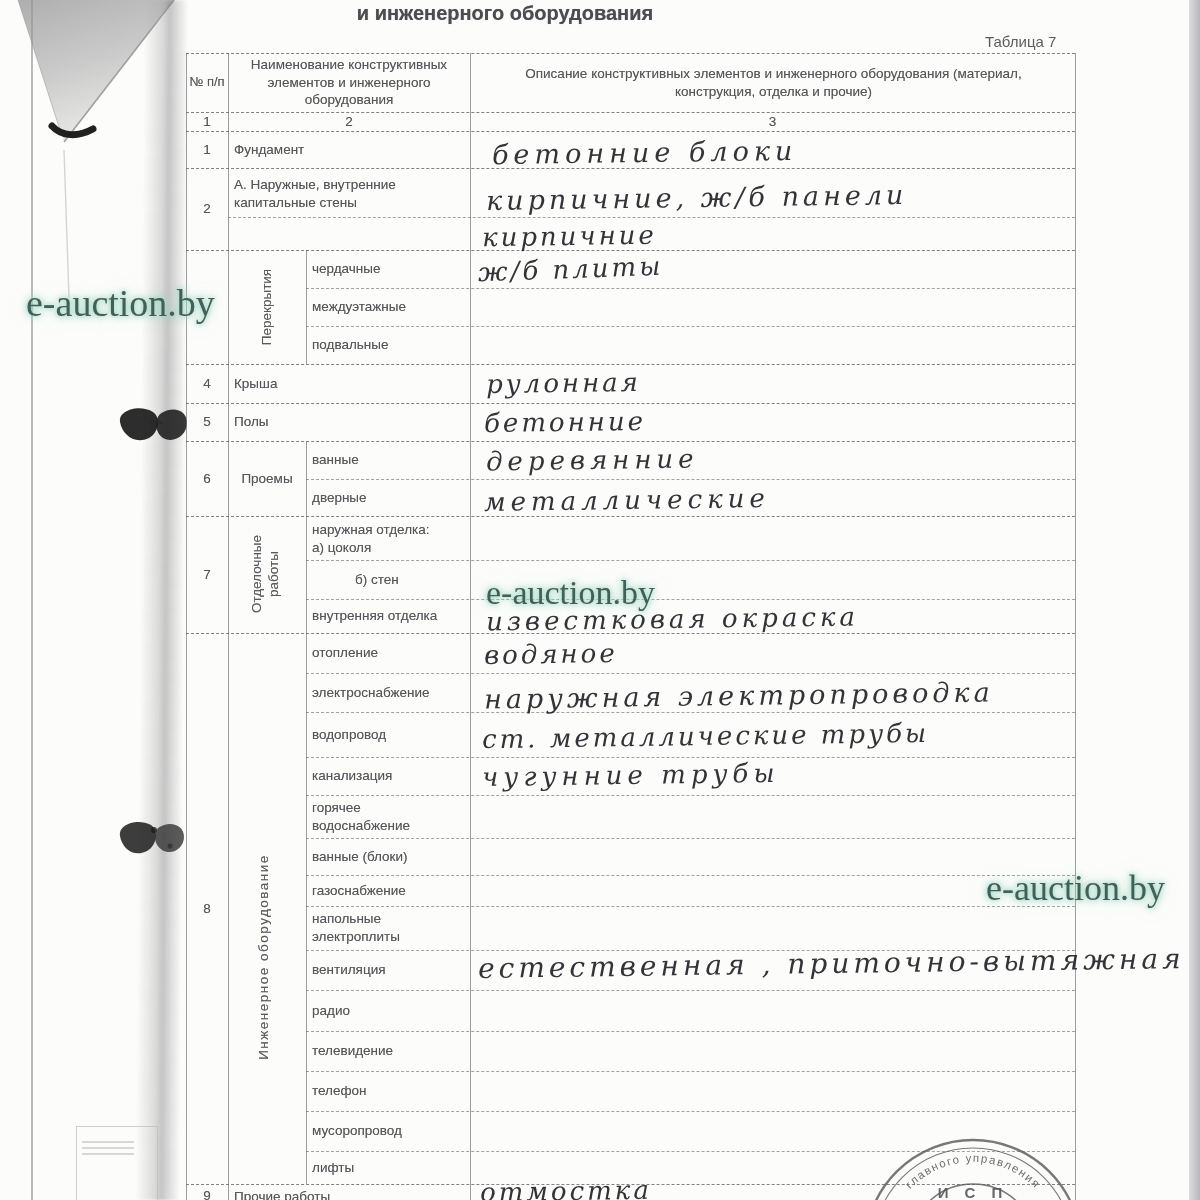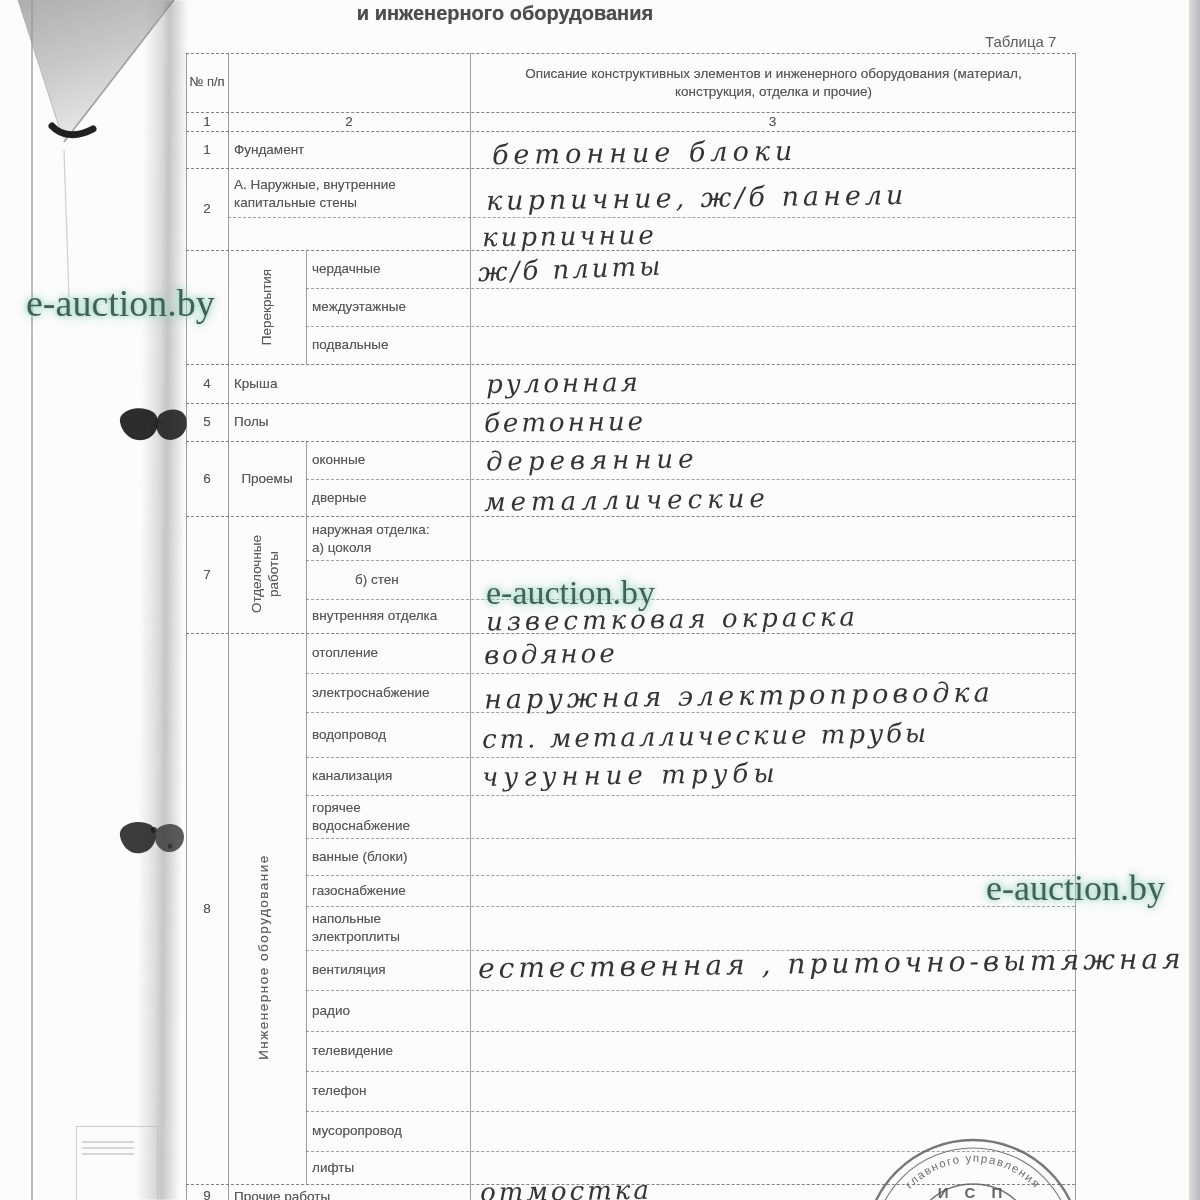--- a/index.html
+++ b/index.html
@@ -114,20 +114,21 @@
   <span class="hl" style="left:306px;top:906px;width:769px;"></span>
   <span class="hl" style="left:306px;top:950px;width:769px;"></span>
   <span class="hl" style="left:306px;top:990px;width:769px;"></span>
   <span class="hl" style="left:306px;top:1031px;width:769px;"></span>
   <span class="hl" style="left:306px;top:1071px;width:769px;"></span>
   <span class="hl" style="left:306px;top:1111px;width:769px;"></span>
   <span class="hl" style="left:306px;top:1151px;width:769px;"></span>
   <span class="hl major" style="left:186px;top:1184px;width:889px;"></span>
 
   <div class="cell center" style="left:188px;top:55px;width:38px;height:55px;font-size:13px;">№ п/п</div>
+  <div class="cell center" style="left:232px;top:55px;width:234px;height:55px;">Наименование конструктивных элементов и инженерного оборудования</div>
   <div class="cell center" style="left:486px;top:55px;width:575px;height:55px;">Описание конструктивных элементов и инженерного оборудования (материал, конструкция, отделка и прочие)</div>
   <div class="cell center" style="left:186px;top:112px;width:42px;height:19px;">1</div>
   <div class="cell center" style="left:228px;top:112px;width:242px;height:19px;">2</div>
   <div class="cell center" style="left:470px;top:112px;width:605px;height:19px;">3</div>
 
   <div class="cell center" style="left:186px;top:131px;width:42px;height:37px;">1</div>
   <div class="cell center" style="left:186px;top:168px;width:42px;height:82px;">2</div>
   <div class="cell center" style="left:186px;top:250px;width:42px;height:114px;"></div>
   <div class="cell center" style="left:186px;top:364px;width:42px;height:39px;">4</div>
   <div class="cell center" style="left:186px;top:403px;width:42px;height:38px;">5</div>
@@ -142,21 +143,21 @@
   <div class="cell" style="left:234px;top:364px;width:225px;height:39px;">Крыша</div>
   <div class="cell" style="left:234px;top:403px;width:225px;height:38px;">Полы</div>
   <div class="cell center" style="left:228px;top:441px;width:78px;height:75px;">Проемы</div>
   <div class="vcell" style="left:207px;top:535px;width:117px;height:78px;">Отделочные работы</div>
   <div class="vcell" style="left:64px;top:919px;width:400px;height:76px;letter-spacing:1.5px;">Инженерное оборудование</div>
   <div class="cell topleft" style="left:234px;top:1188px;width:225px;height:14px;">Прочие работы</div>
 
   <div class="cell" style="left:312px;top:250px;width:152px;height:38px;">чердачные</div>
   <div class="cell" style="left:312px;top:288px;width:152px;height:38px;">междуэтажные</div>
   <div class="cell" style="left:312px;top:326px;width:152px;height:38px;">подвальные</div>
-  <div class="cell" style="left:312px;top:441px;width:152px;height:38px;">оконные</div>
+  <div class="cell" style="left:312px;top:441px;width:152px;height:38px;">ванные</div>
   <div class="cell" style="left:312px;top:479px;width:152px;height:37px;">дверные</div>
   <div class="cell" style="left:312px;top:518px;width:130px;height:42px;">наружная отделка: а) цоколя</div>
   <div class="cell" style="left:312px;top:560px;width:152px;height:39px;margin-left:43px;">б) стен</div>
   <div class="cell" style="left:312px;top:599px;width:152px;height:34px;">внутренняя отделка</div>
   <div class="cell" style="left:312px;top:633px;width:152px;height:40px;">отопление</div>
   <div class="cell" style="left:312px;top:673px;width:152px;height:39px;">электроснабжение</div>
   <div class="cell" style="left:312px;top:712px;width:152px;height:45px;">водопровод</div>
   <div class="cell" style="left:312px;top:757px;width:152px;height:38px;">канализация</div>
   <div class="cell" style="left:312px;top:795px;width:110px;height:43px;">горячее водоснабжение</div>
   <div class="cell" style="left:312px;top:838px;width:152px;height:37px;">ванные (блоки)</div>

